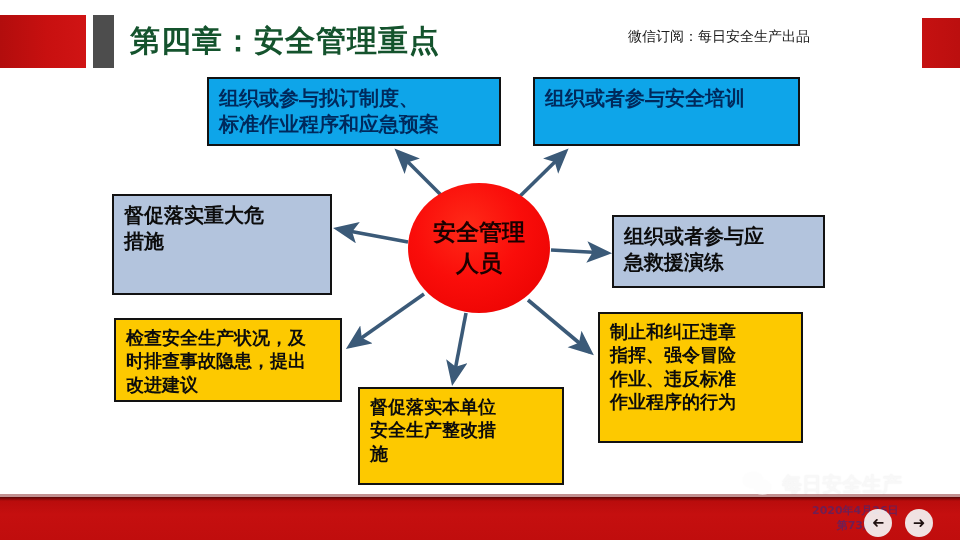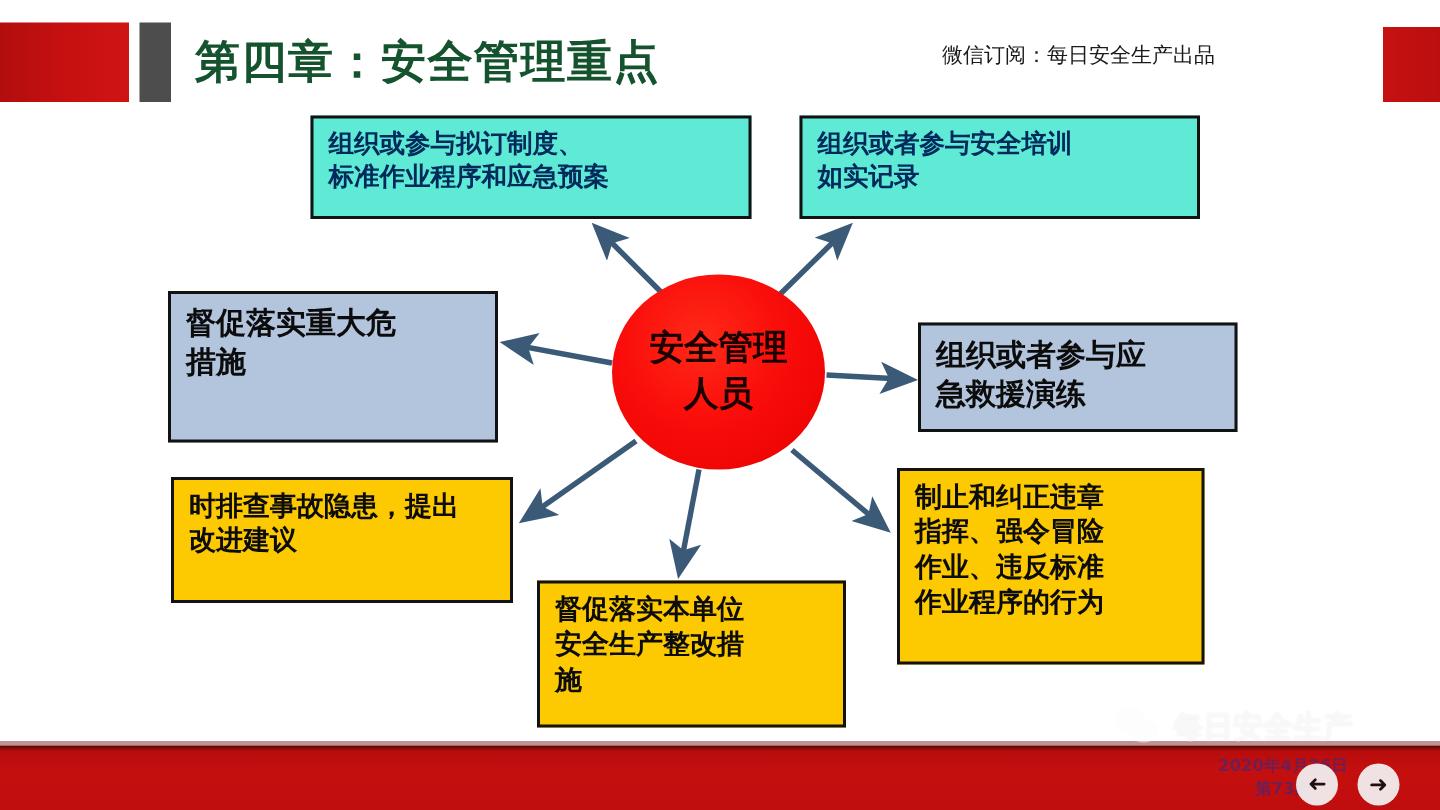--- a/index.html
+++ b/index.html
@@ -92,23 +92,23 @@
     border: 2px solid #121212;
     font-weight: bold;
     line-height: 1.3;
     z-index: 4;
     display: block;
     padding: 6px 8px 6px 10px;
   }
   .node span { display: block; }
 
   .node-cyan {
-    background: #5eead4;
+    background: #0ea5e9;
     color: #00295c;
-    font-size: 17px;
+    font-size: 20px;
   }
   .node-steel {
     background: #b3c4dd;
     color: #0c0c0c;
     font-size: 20px;
   }
   .node-yellow {
     background: #fdc900;
     color: #0c0c0c;
     font-size: 18px;
@@ -216,34 +216,34 @@
     <span>人员</span>
   </div>
 
   <div class="node node-cyan" id="node-policy">
     <span>组织或参与拟订制度、</span>
     <span>标准作业程序和应急预案</span>
   </div>
 
   <div class="node node-cyan" id="node-training">
     <span>组织或者参与安全培训</span>
-    <span>如实记录</span>
   </div>
 
   <div class="node node-steel" id="node-hazard">
     <span>督促落实重大危</span>
     <span>措施</span>
   </div>
 
   <div class="node node-steel" id="node-drill">
     <span>组织或者参与应</span>
     <span>急救援演练</span>
   </div>
 
   <div class="node node-yellow" id="node-inspect">
+    <span>检查安全生产状况，及</span>
     <span>时排查事故隐患，提出</span>
     <span>改进建议</span>
   </div>
 
   <div class="node node-yellow" id="node-rectify">
     <span>督促落实本单位</span>
     <span>安全生产整改措</span>
     <span>施</span>
   </div>
 

